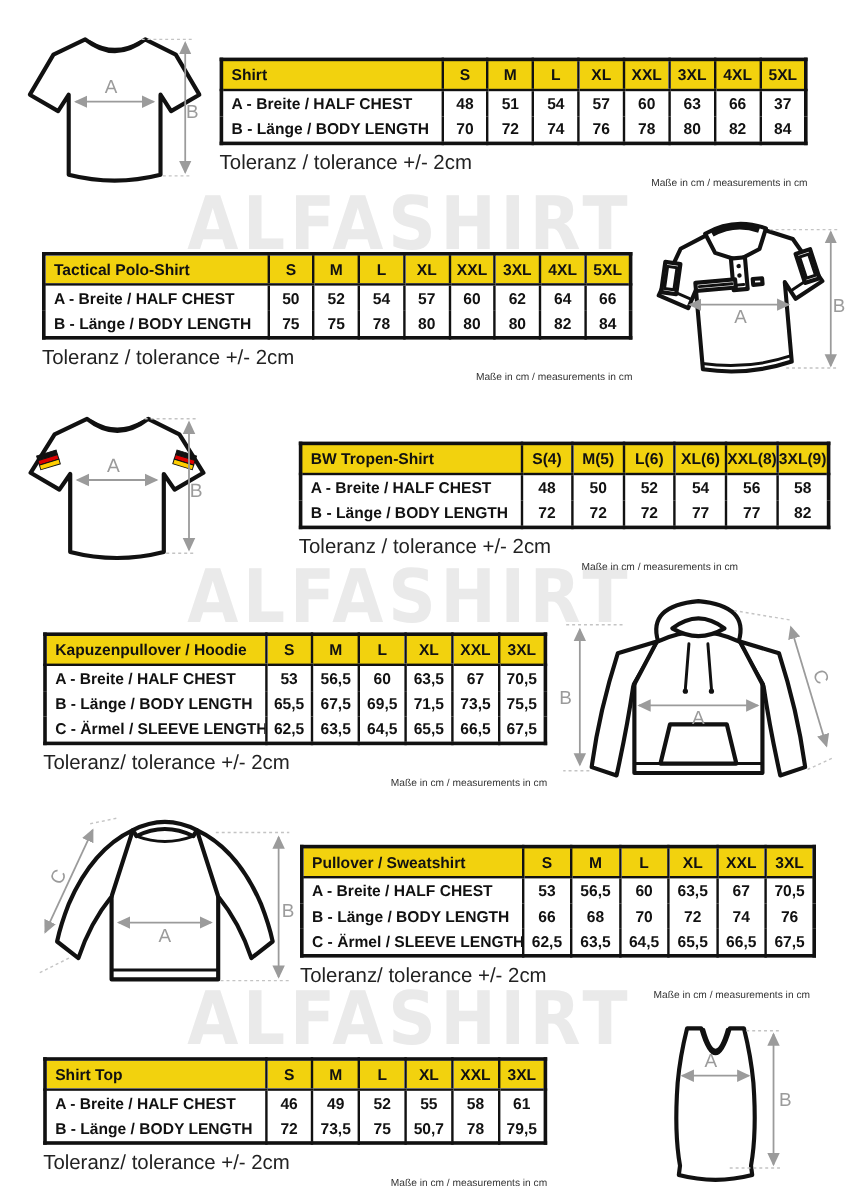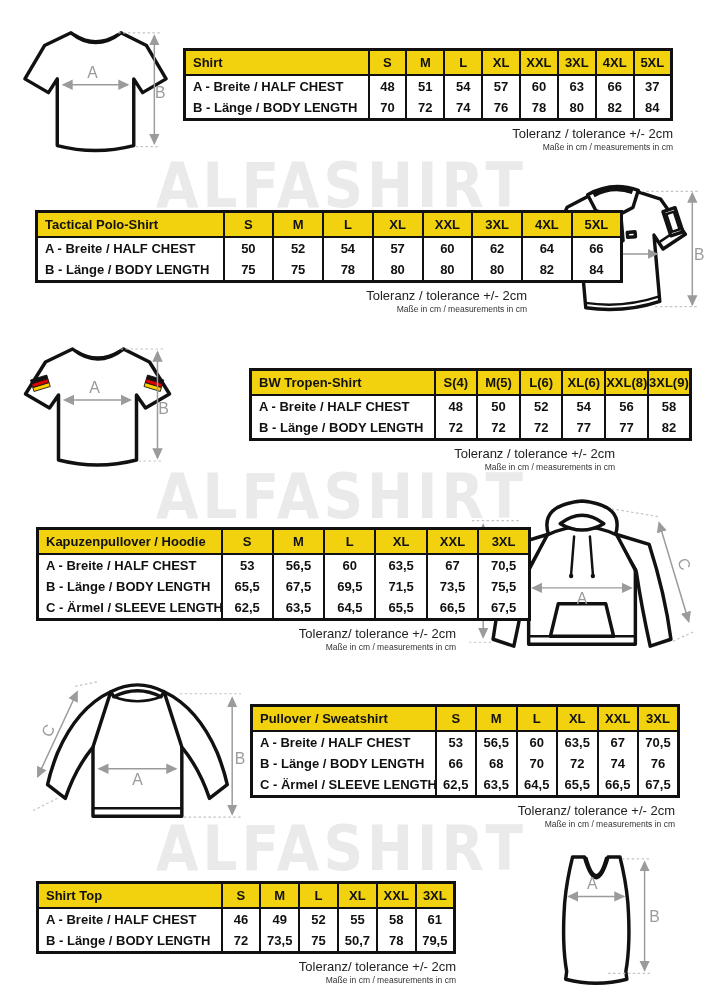--- a/index.html
+++ b/index.html
@@ -11,21 +11,21 @@
   .sec{position:absolute;z-index:2;}
   table.size-table{border-collapse:collapse;table-layout:fixed;background:#fff;
       border:3px solid var(--border,#111);}
   table.size-table th,table.size-table td{padding:0;font-weight:bold;font-size:13px;
       color:#111;overflow:hidden;white-space:nowrap;border-left:2px solid var(--border,#111);}
   table.size-table th:first-child,table.size-table td:first-child{border-left:none;}
   table.size-table thead th{background:var(--yellow,#F2D20E);border-bottom:2.5px solid var(--border,#111);height:23px;}
   table.size-table tbody td{height:21px;}
   .title-cell,.label-cell{text-align:left;padding-left:7px !important;}
   .size-cell,.value-cell{text-align:center;}
-  .tol{margin-top:5px;text-align:right;font-size:13px;color:#222;}
+  .tol{margin-top:5px;text-align:left;font-size:17px;color:#222;}
   .meas{margin-top:1px;text-align:right;font-size:8.5px;color:#333;}
   svg.illus{position:absolute;z-index:1;overflow:visible;}
   svg.illus text{font-family:"Liberation Sans",sans-serif;fill:var(--arrow,#9b9b9b);font-size:16px;}
   .garment{stroke:#111;stroke-width:3.5;fill:#fff;stroke-linejoin:round;stroke-linecap:round;}
   .detail{stroke:#111;fill:none;stroke-width:2.5;stroke-linecap:round;}
   .dash{stroke:#c4c4c4;stroke-width:1.2;stroke-dasharray:2.5,2.5;fill:none;}
   .arrow{stroke:var(--arrow,#9b9b9b);stroke-width:1.5;fill:none;}
 </style>
 </head>
 <body>
@@ -253,21 +253,21 @@
             <td class="value-cell">82</td>
             <td class="value-cell">84</td>
           </tr>
         </tbody>
       </table>
     <div class="tol">Toleranz / tolerance +/- 2cm</div>
     <div class="meas">Maße in cm / measurements in cm</div>
   </div>
 
   <div class="sec" style="left:35px;top:210px;width:492px">
-    <table class="size-table" style="width:588px">
+    <table class="size-table" style="width:492px">
         <colgroup>
           <col style="width: 187px;">
           <col>
           <col>
           <col>
           <col>
           <col>
           <col>
           <col>
           <col>
@@ -355,21 +355,21 @@
             <td class="value-cell">77</td>
             <td class="value-cell">82</td>
           </tr>
         </tbody>
       </table>
     <div class="tol">Toleranz / tolerance +/- 2cm</div>
     <div class="meas">Maße in cm / measurements in cm</div>
   </div>
 
   <div class="sec" style="left:36px;top:527px;width:420px">
-    <table class="size-table" style="width:495px">
+    <table class="size-table" style="width:420px">
         <colgroup>
           <col style="width: 184px;">
           <col>
           <col>
           <col>
           <col>
           <col>
           <col>
         </colgroup>
         <thead>

